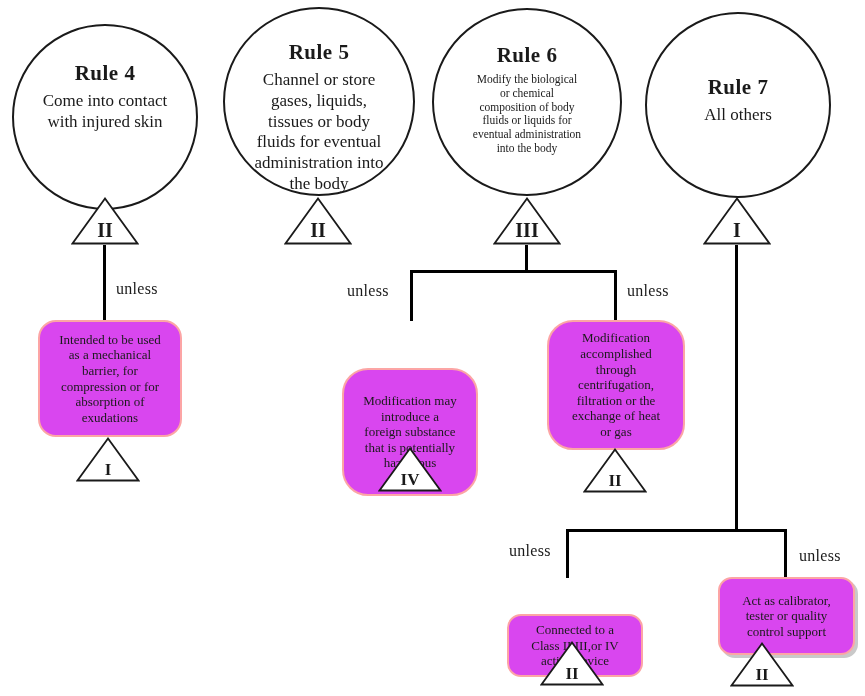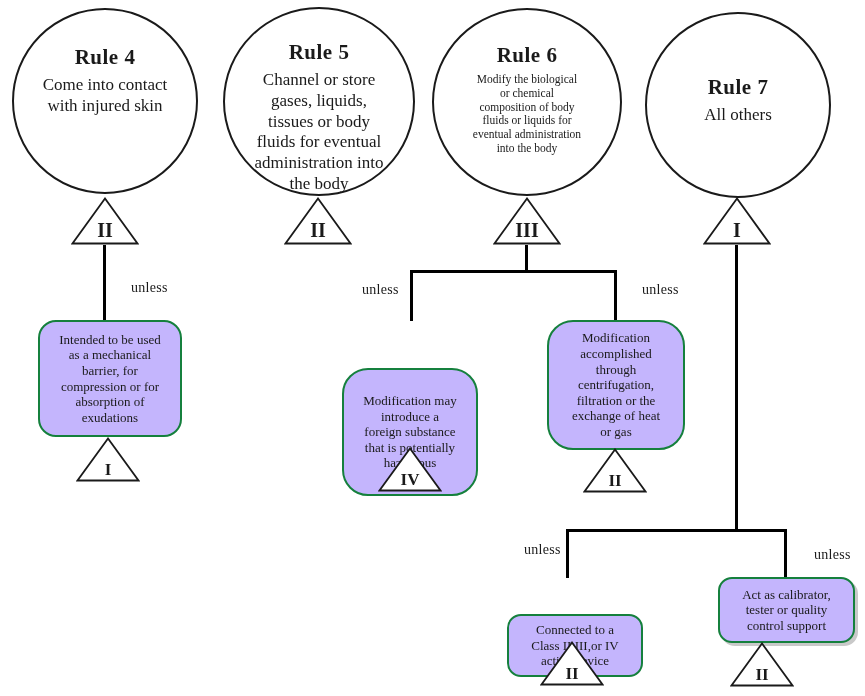--- a/index.html
+++ b/index.html
@@ -54,22 +54,22 @@
     bottom: 3px;
     text-align: center;
     font-weight: bold;
   }
   .tri-big .tri-label { font-size: 20px; }
   .tri-sm  .tri-label { font-size: 17px; bottom: 2px; }
 
   
   .xbox {
     position: absolute;
-    border: 2px solid #15803d;
-    background: #c4b5fd;
+    border: 2px solid #fca5a5;
+    background: #d946ef;
     display: flex;
     align-items: center;
     justify-content: center;
     text-align: center;
     z-index: 2;
   }
   .xbox-text {
     font-size: 13px;
     line-height: 1.2;
     white-space: pre-line;
@@ -78,45 +78,44 @@
   
   .vline, .hline {
     position: absolute;
     background: #000000;
     z-index: 1;
   }
 
   
   .unless {
     position: absolute;
-    font-size: 14px;
+    font-size: 16px;
     line-height: 1;
     z-index: 2;
     letter-spacing: 0.3px;
-    margin-left: 15px;
   }
 </style>
 </head>
 <body>
 
 <div class="canvas">
 
   <div class="vline" style="left:103px; top:245px; width:3px; height:76px;"></div>
 
   <div class="vline" style="left:525px; top:245px; width:3px; height:28px;"></div>
   <div class="hline" style="left:410px; top:270px; width:207px; height:3px;"></div>
   <div class="vline" style="left:410px; top:270px; width:3px; height:51px;"></div>
   <div class="vline" style="left:614px; top:270px; width:3px; height:51px;"></div>
 
   <div class="vline" style="left:735px; top:245px; width:3px; height:287px;"></div>
   <div class="hline" style="left:566px; top:529px; width:221px; height:3px;"></div>
   <div class="vline" style="left:566px; top:529px; width:3px; height:49px;"></div>
   <div class="vline" style="left:784px; top:529px; width:3px; height:49px;"></div>
 
-  <div class="circle" style="left:12px; top:8px; width:186px; height:186px; padding-top:36px;">
+  <div class="circle" style="left:12px; top:24px; width:186px; height:186px; padding-top:36px;">
     <div class="rule-title">Rule 4</div>
     <div class="rule-desc">Come into contact
 with injured skin</div>
   </div>
 
   <div class="circle" style="left:223px; top:7px; width:192px; height:189px; padding-top:32px;">
     <div class="rule-title">Rule 5</div>
     <div class="rule-desc">Channel or store
 gases, liquids,
 tissues or body
@@ -200,21 +199,21 @@
 exchange of heat
 or gas</div>
   </div>
 
   <div class="xbox" style="left:507px; top:577px; width:136px; height:63px; border-radius:14px;margin-top:37px;">
     <div class="xbox-text">Connected to a
 Class II,III,or IV
 active device</div>
   </div>
 
-  <div class="xbox" style="left:718px; top:577px; width:137px; height:66px; border-radius:14px; box-shadow:3px 3px 0 #c9c9c9;">
+  <div class="xbox" style="left:718px; top:577px; width:137px; height:78px; border-radius:14px; box-shadow:3px 3px 0 #c9c9c9;">
     <div class="xbox-text">Act as calibrator,
 tester or quality
 control support</div>
   </div>
 
   <div class="tri tri-sm" style="left:76px; top:437px; width:64px; height:45px;">
     <svg width="64" height="45" viewBox="0 0 64 45">
         <polygon points="32,1.5 1.5,43.5 62.5,43.5"></polygon>
       </svg>
     <span class="tri-label">I</span>

